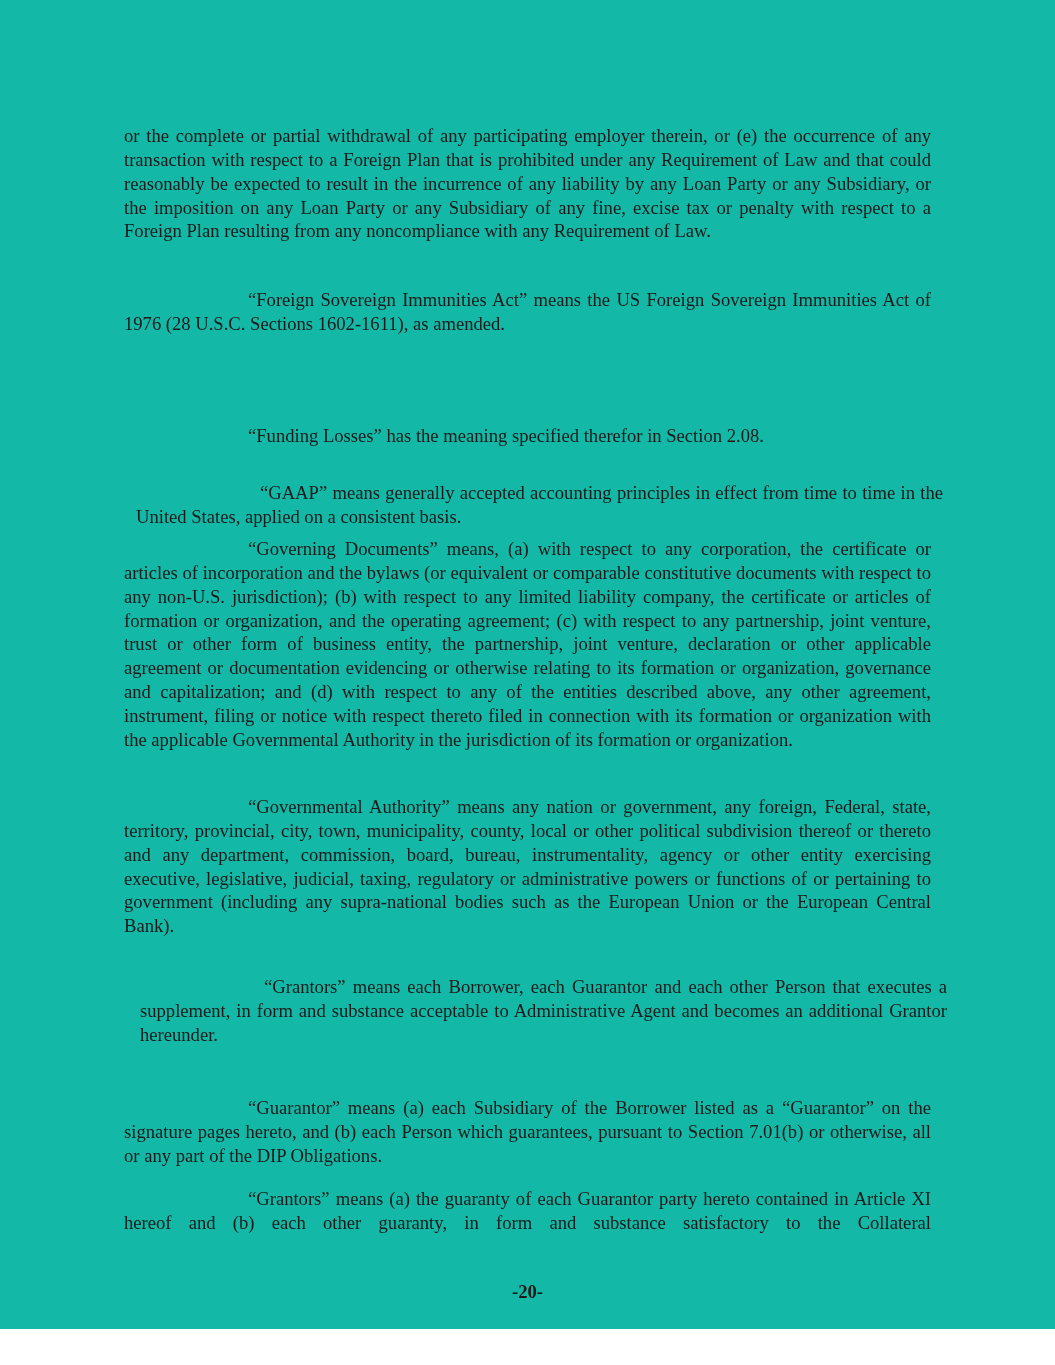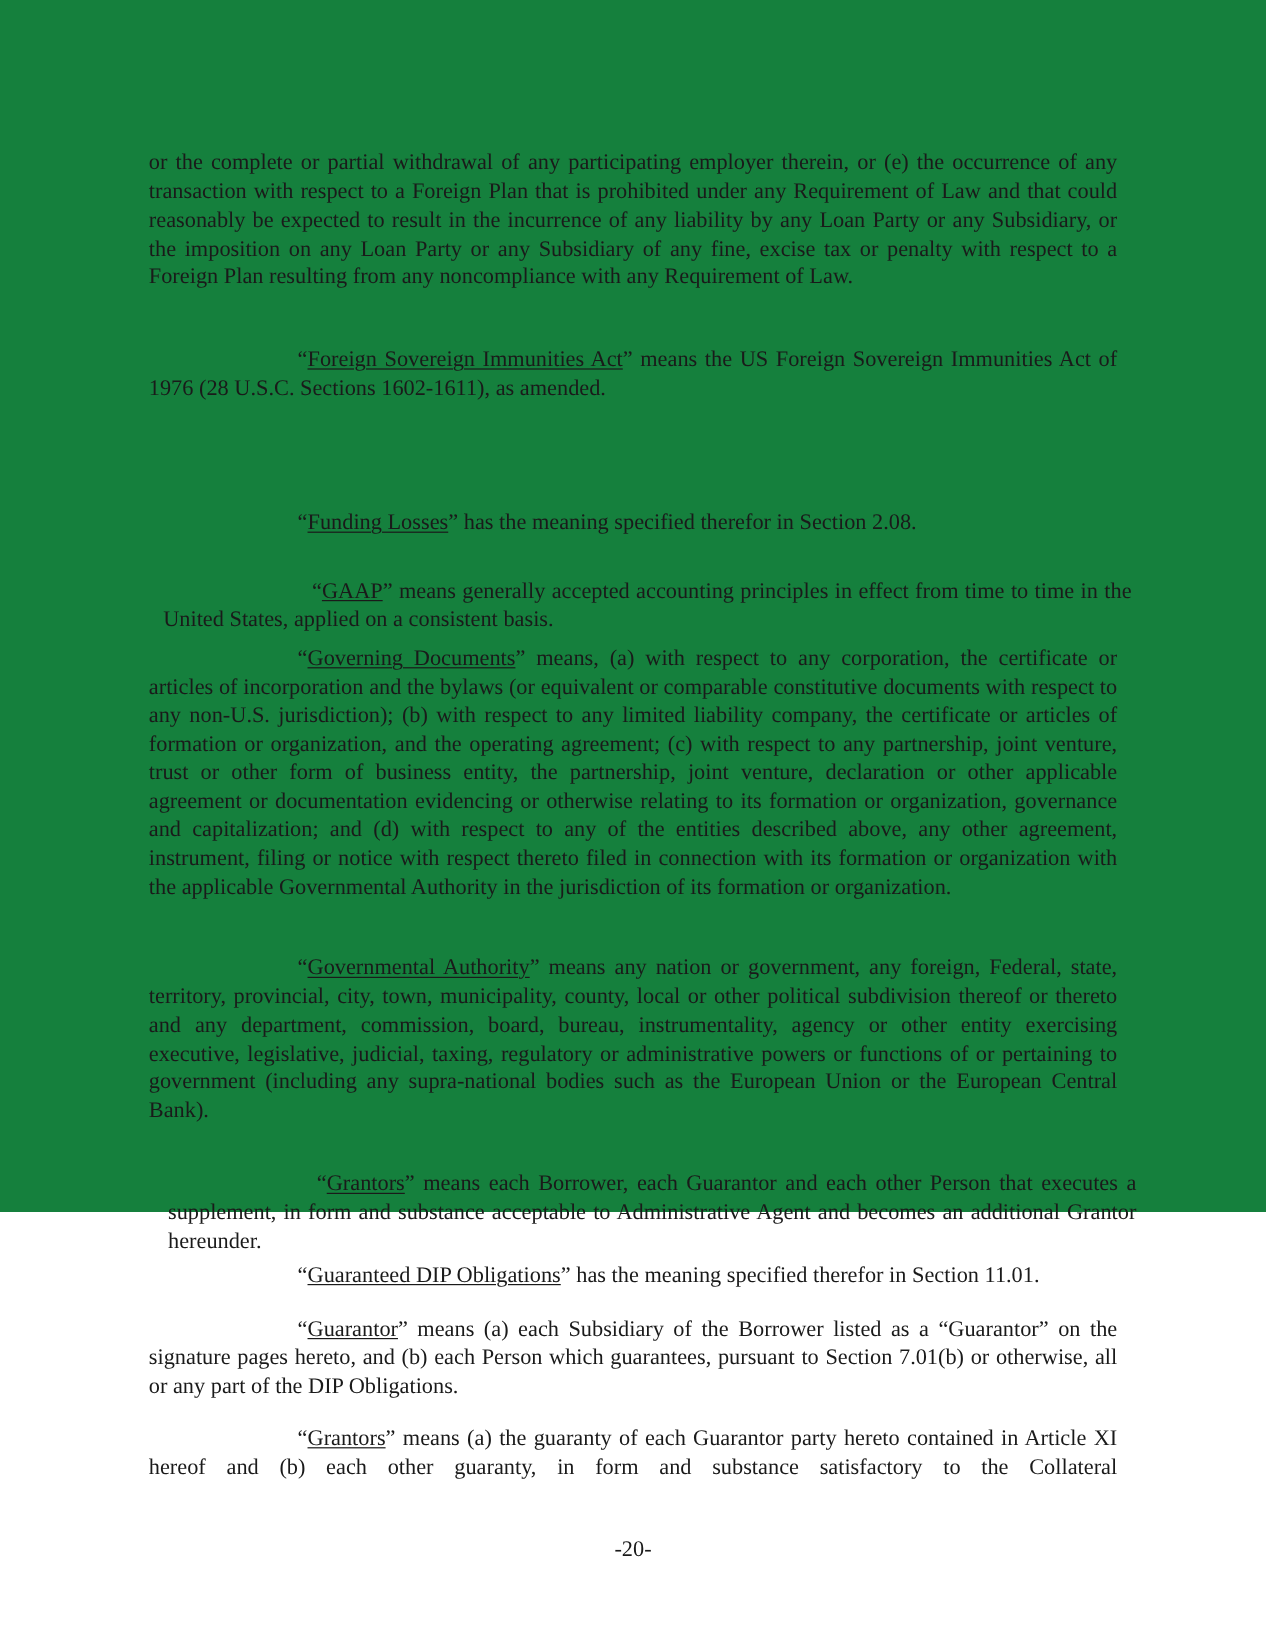--- a/index.html
+++ b/index.html
@@ -1,30 +1,30 @@
 <!DOCTYPE html>
 <html><head>
 <meta charset="utf-8">
 <style>
   html, body { margin: 0; padding: 0; background: #ffffff; }
   body { width: 1055px; height: 1365px; position: relative; overflow: hidden; }
   .page {
-    position: absolute; left: 0; top: 0; width: 1055px; height: 1010px; background: #15803d;
+    position: absolute; left: 0; top: 0; width: 1055px; height: 1329px; background: #14b8a6;
     font-family: "Liberation Serif", "DejaVu Serif", serif; color: #1a1a1a;
   }
   .para {
     position: absolute; left: 124px; width: 807px;
     font-size: 18.6px; line-height: 23.85px; text-align: justify;
     text-align-last: left;
   }
   .para.indent { text-indent: 124px; }
-  .term { text-decoration: underline; text-underline-offset: 2px; text-decoration-thickness: 1px; }
+  .term { text-underline-offset: 2px; text-decoration-thickness: 1px; }
   .pagenum {
     position: absolute; left: 0; width: 1055px; text-align: center;
-    top: 1280px; font-size: 18.6px; line-height: 23.85px;
+    top: 1280px; font-size: 18.6px; line-height: 23.85px; font-weight: bold;
   }
 </style>
 </head>
 <body>
 
 <div class="page">
 
   <p class="para" style="top:124px;margin:0;"><span>or the complete or partial withdrawal of any participating employer therein, or (e) the occurrence of any transaction with respect to a Foreign Plan that is prohibited under any Requirement of Law and that could reasonably be expected to result in the incurrence of any liability by any Loan Party or any Subsidiary, or the imposition on any Loan Party or any Subsidiary of any fine, excise tax or penalty with respect to a Foreign Plan resulting from any noncompliance with any Requirement of Law.</span></p>
 
   <p class="para indent" style="top:288px;margin:0;"><span>“</span><span class="term">Foreign Sovereign Immunities Act</span><span>”</span><span> means the US Foreign Sovereign Immunities Act of 1976 (28 U.S.C. Sections 1602-1611), as amended.</span></p>
@@ -33,20 +33,19 @@
   <p class="para indent" style="top:424px;margin:0;"><span>“</span><span class="term">Funding Losses</span><span>”</span><span> has the meaning specified therefor in Section 2.08.</span></p>
 
   <p class="para indent" style="top:469px;margin:12px;"><span>“</span><span class="term">GAAP</span><span>”</span><span> means generally accepted accounting principles in effect from time to time in the United States, applied on a consistent basis.</span></p>
 
   <p class="para indent" style="top:537px;margin:0;"><span>“</span><span class="term">Governing Documents</span><span>”</span><span> means, (a) with respect to any corporation, the certificate or articles of incorporation and the bylaws (or equivalent or comparable constitutive documents with respect to any non-U.S. jurisdiction); (b) with respect to any limited liability company, the certificate or articles of formation or organization, and the operating agreement; (c) with respect to any partnership, joint venture, trust or other form of business entity, the partnership, joint venture, declaration or other applicable agreement or documentation evidencing or otherwise relating to its formation or organization, governance and capitalization; and (d) with respect to any of the entities described above, any other agreement, instrument, filing or notice with respect thereto filed in connection with its formation or organization with the applicable Governmental Authority in the jurisdiction of its formation or organization.</span></p>
 
   <p class="para indent" style="top:795px;margin:0;"><span>“</span><span class="term">Governmental Authority</span><span>”</span><span> means any nation or government, any foreign, Federal, state, territory, provincial, city, town, municipality, county, local or other political subdivision thereof or thereto and any department, commission, board, bureau, instrumentality, agency or other entity exercising executive, legislative, judicial, taxing, regulatory or administrative powers or functions of or pertaining to government (including any supra-national bodies such as the European Union or the European Central Bank).</span></p>
 
   <p class="para indent" style="top:959px;margin:16px;"><span>“</span><span class="term">Grantors</span><span>”</span><span> means each Borrower, each Guarantor and each other Person that executes a supplement, in form and substance acceptable to Administrative Agent and becomes an additional Grantor hereunder.</span></p>
 
-  <p class="para indent" style="top:1051px;margin:0;"><span>“</span><span class="term">Guaranteed DIP Obligations</span><span>”</span><span> has the meaning specified therefor in Section 11.01.</span></p>
 
   <p class="para indent" style="top:1096px;margin:0;"><span>“</span><span class="term">Guarantor</span><span>”</span><span> means (a) each Subsidiary of the Borrower listed as a “Guarantor” on the signature pages hereto, and (b) each Person which guarantees, pursuant to Section 7.01(b) or otherwise, all or any part of the DIP Obligations.</span></p>
 
   <p class="para indent" style="top:1187px;margin:0;text-align-last:justify;"><span>“</span><span class="term">Grantors</span><span>”</span><span> means (a) the guaranty of each Guarantor party hereto contained in Article XI hereof and (b) each other guaranty, in form and substance satisfactory to the Collateral</span></p>
 
   <div class="pagenum">-20-</div>
 </div>
 
 </body></html>

